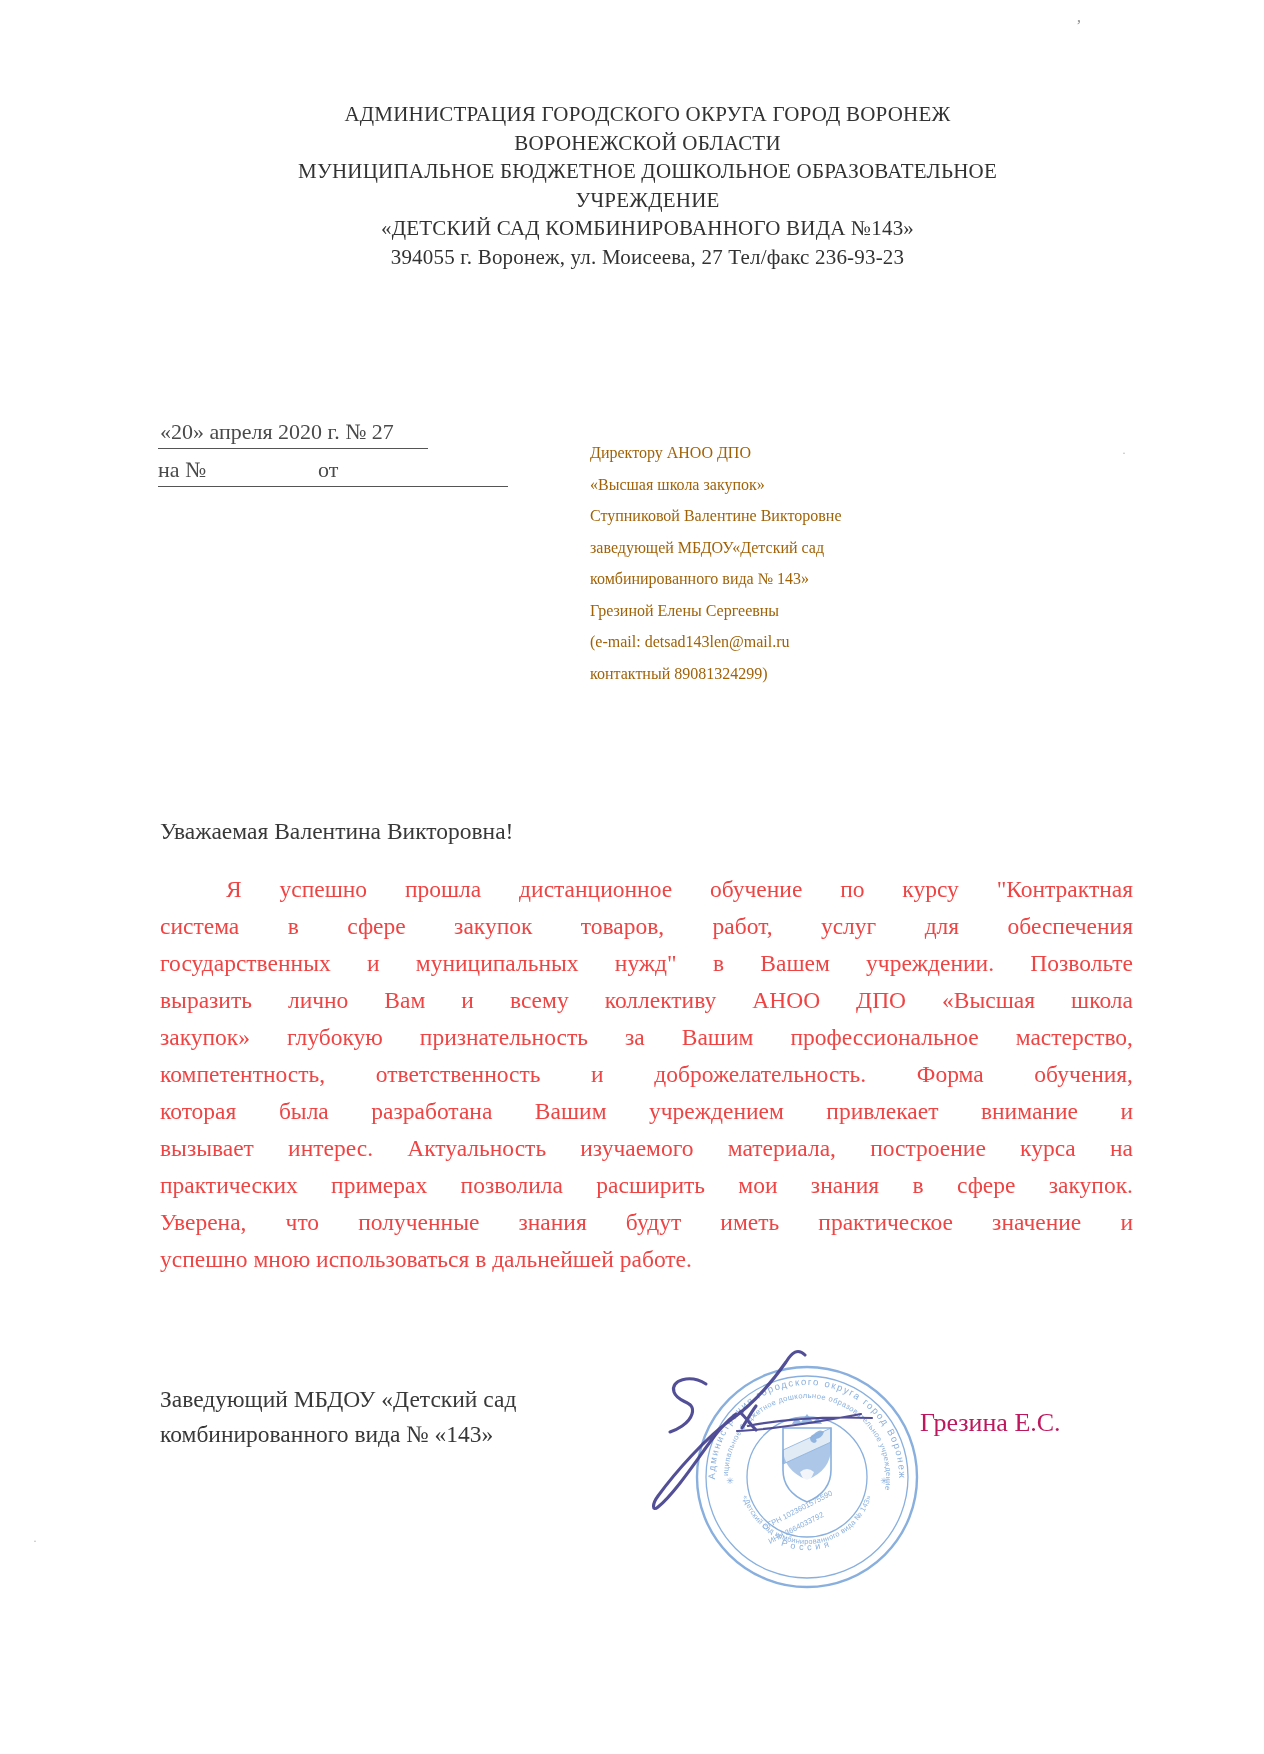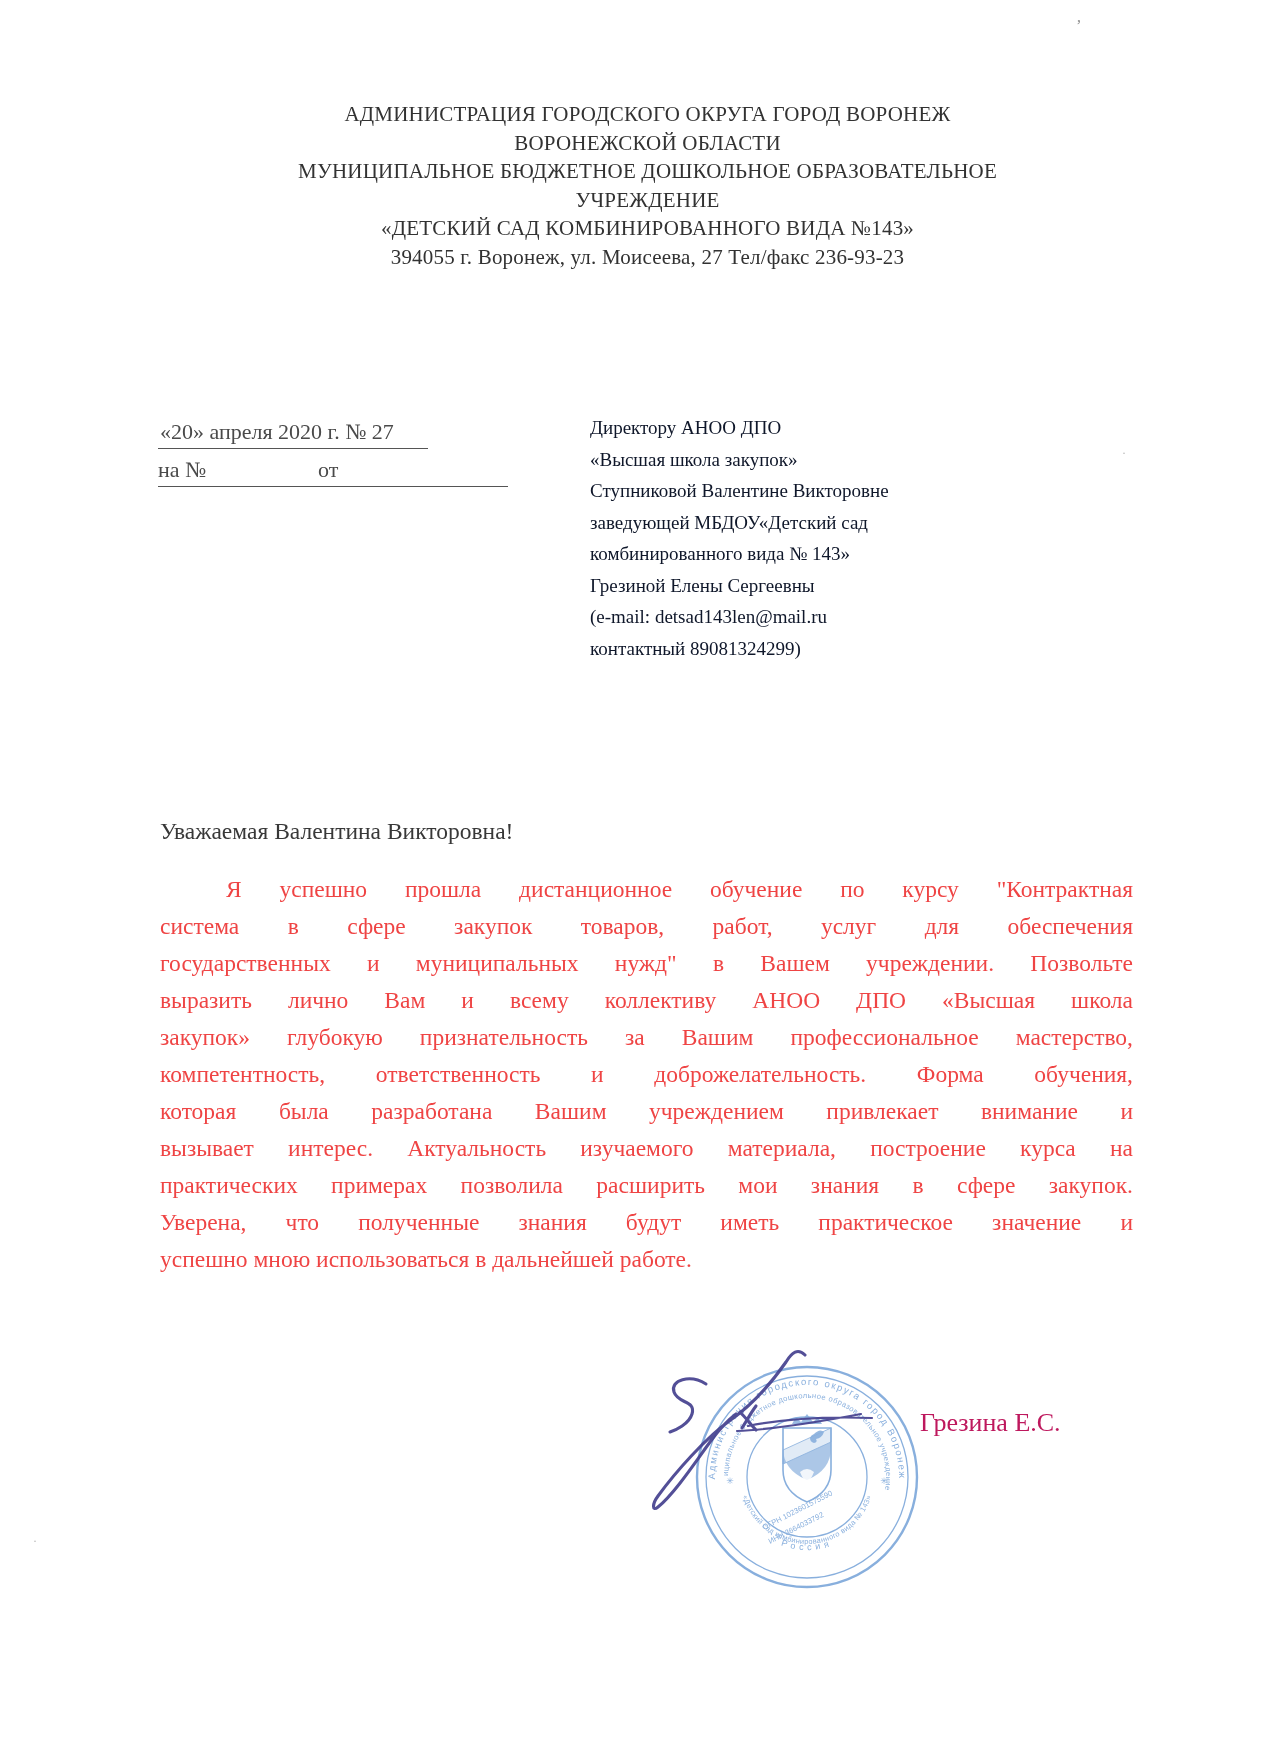--- a/index.html
+++ b/index.html
@@ -14,22 +14,22 @@
     letter-spacing:0.2px;
   }
   .ref-block { position:absolute; left:158px; top:406px; font-size:22px; color:#4a4a4a; }
   .ref-line1 { display:inline-block; border-bottom:1.6px solid #555; padding:0 34px 3px 2px;margin-top:13px; }
   .ref-line2 {
     display:flex; align-items:flex-start; width:350px; margin-top:8px;
     border-bottom:1.6px solid #555; padding-bottom:3px;
   }
   .ref-blank1 { width:112px; } .ref-blank2 { flex:1; }
   .addressee {
-    position:absolute; left:590px; top:412px; width:470px;
-    font-size:19px; line-height:31.5px; color:#0f172a;
+    position:absolute; left:590px; top:437px; width:470px;
+    font-size:16px; line-height:31.5px; color:#a16207;
   }
   .salutation {
     position:absolute; left:160px; top:818px; width:975px;
     font-size:23.5px; color:#383838;
   }
   .body-text { position:absolute; left:160px; top:871px; width:973px; font-size:23.5px; color:#ef4444; }
   .body-line { line-height:37px; text-align:justify; text-align-last:justify; }
   .body-line.first { text-indent:66px; }
   .body-line.last { text-align-last:left; }
   .sig-left { position:absolute; left:160px; top:1382px; font-size:23.5px; line-height:35px; color:#383838; }
@@ -87,20 +87,24 @@
     <div class="body-line">выразить лично Вам и всему коллективу АНОО ДПО «Высшая школа</div>
     <div class="body-line">закупок» глубокую признательность за Вашим профессиональное мастерство,</div>
     <div class="body-line">компетентность, ответственность и доброжелательность.  Форма обучения,</div>
     <div class="body-line">которая была разработана Вашим учреждением привлекает внимание и</div>
     <div class="body-line">вызывает интерес. Актуальность изучаемого материала, построение курса на</div>
     <div class="body-line">практических примерах позволила расширить мои знания в сфере закупок.</div>
     <div class="body-line">Уверена, что полученные знания будут иметь практическое значение и</div>
     <div class="body-line last">успешно мною использоваться в дальнейшей работе.</div>
   </div>
 
+  <div class="sig-left">
+    <div>Заведующий МБДОУ «Детский сад</div>
+    <div>комбинированного вида № «143»</div>
+  </div>
   <div class="sig-name">Грезина Е.С.</div>
 
   <div class="seal-layer">
     <svg width="330" height="300" viewBox="0 0 330 300">
 
       <g opacity="0.82" color="#6f9ed6">
         <g fill="none" stroke="currentColor">
           <circle cx="189" cy="155" r="110" stroke-width="2.4"></circle>
           <circle cx="189" cy="155" r="101" stroke-width="1.3"></circle>
           <circle cx="189" cy="155" r="60" stroke-width="1.3"></circle>

